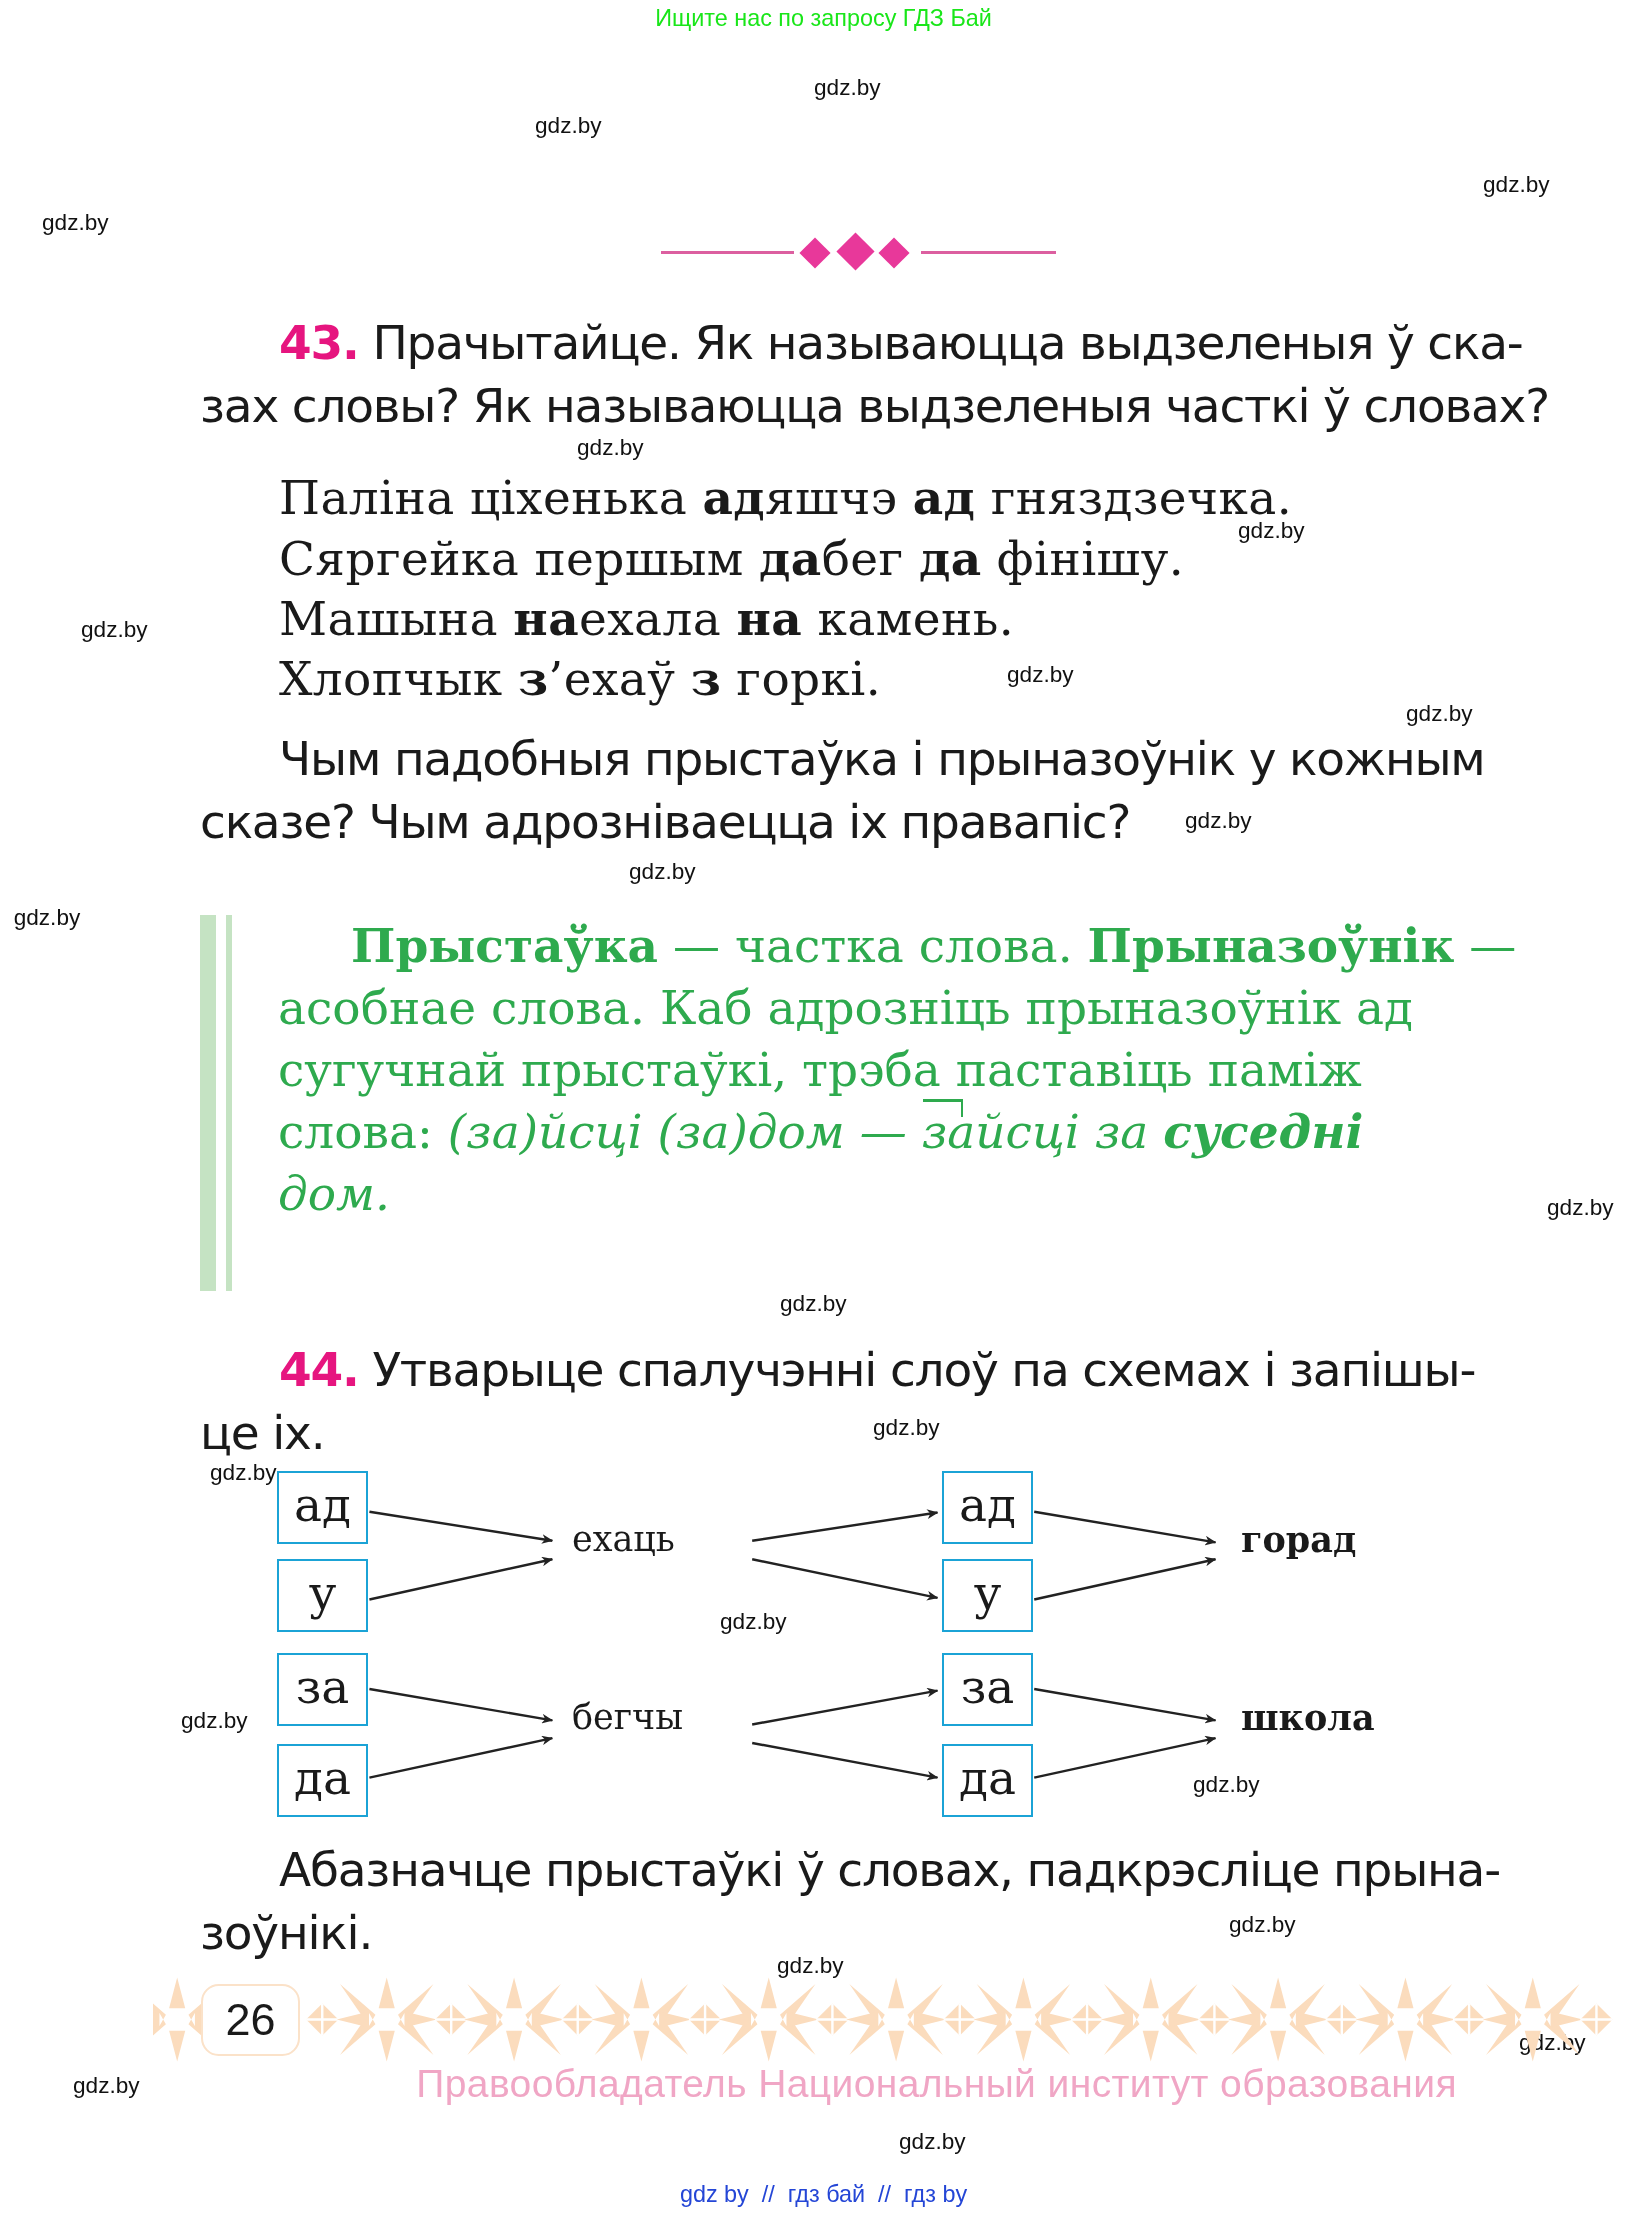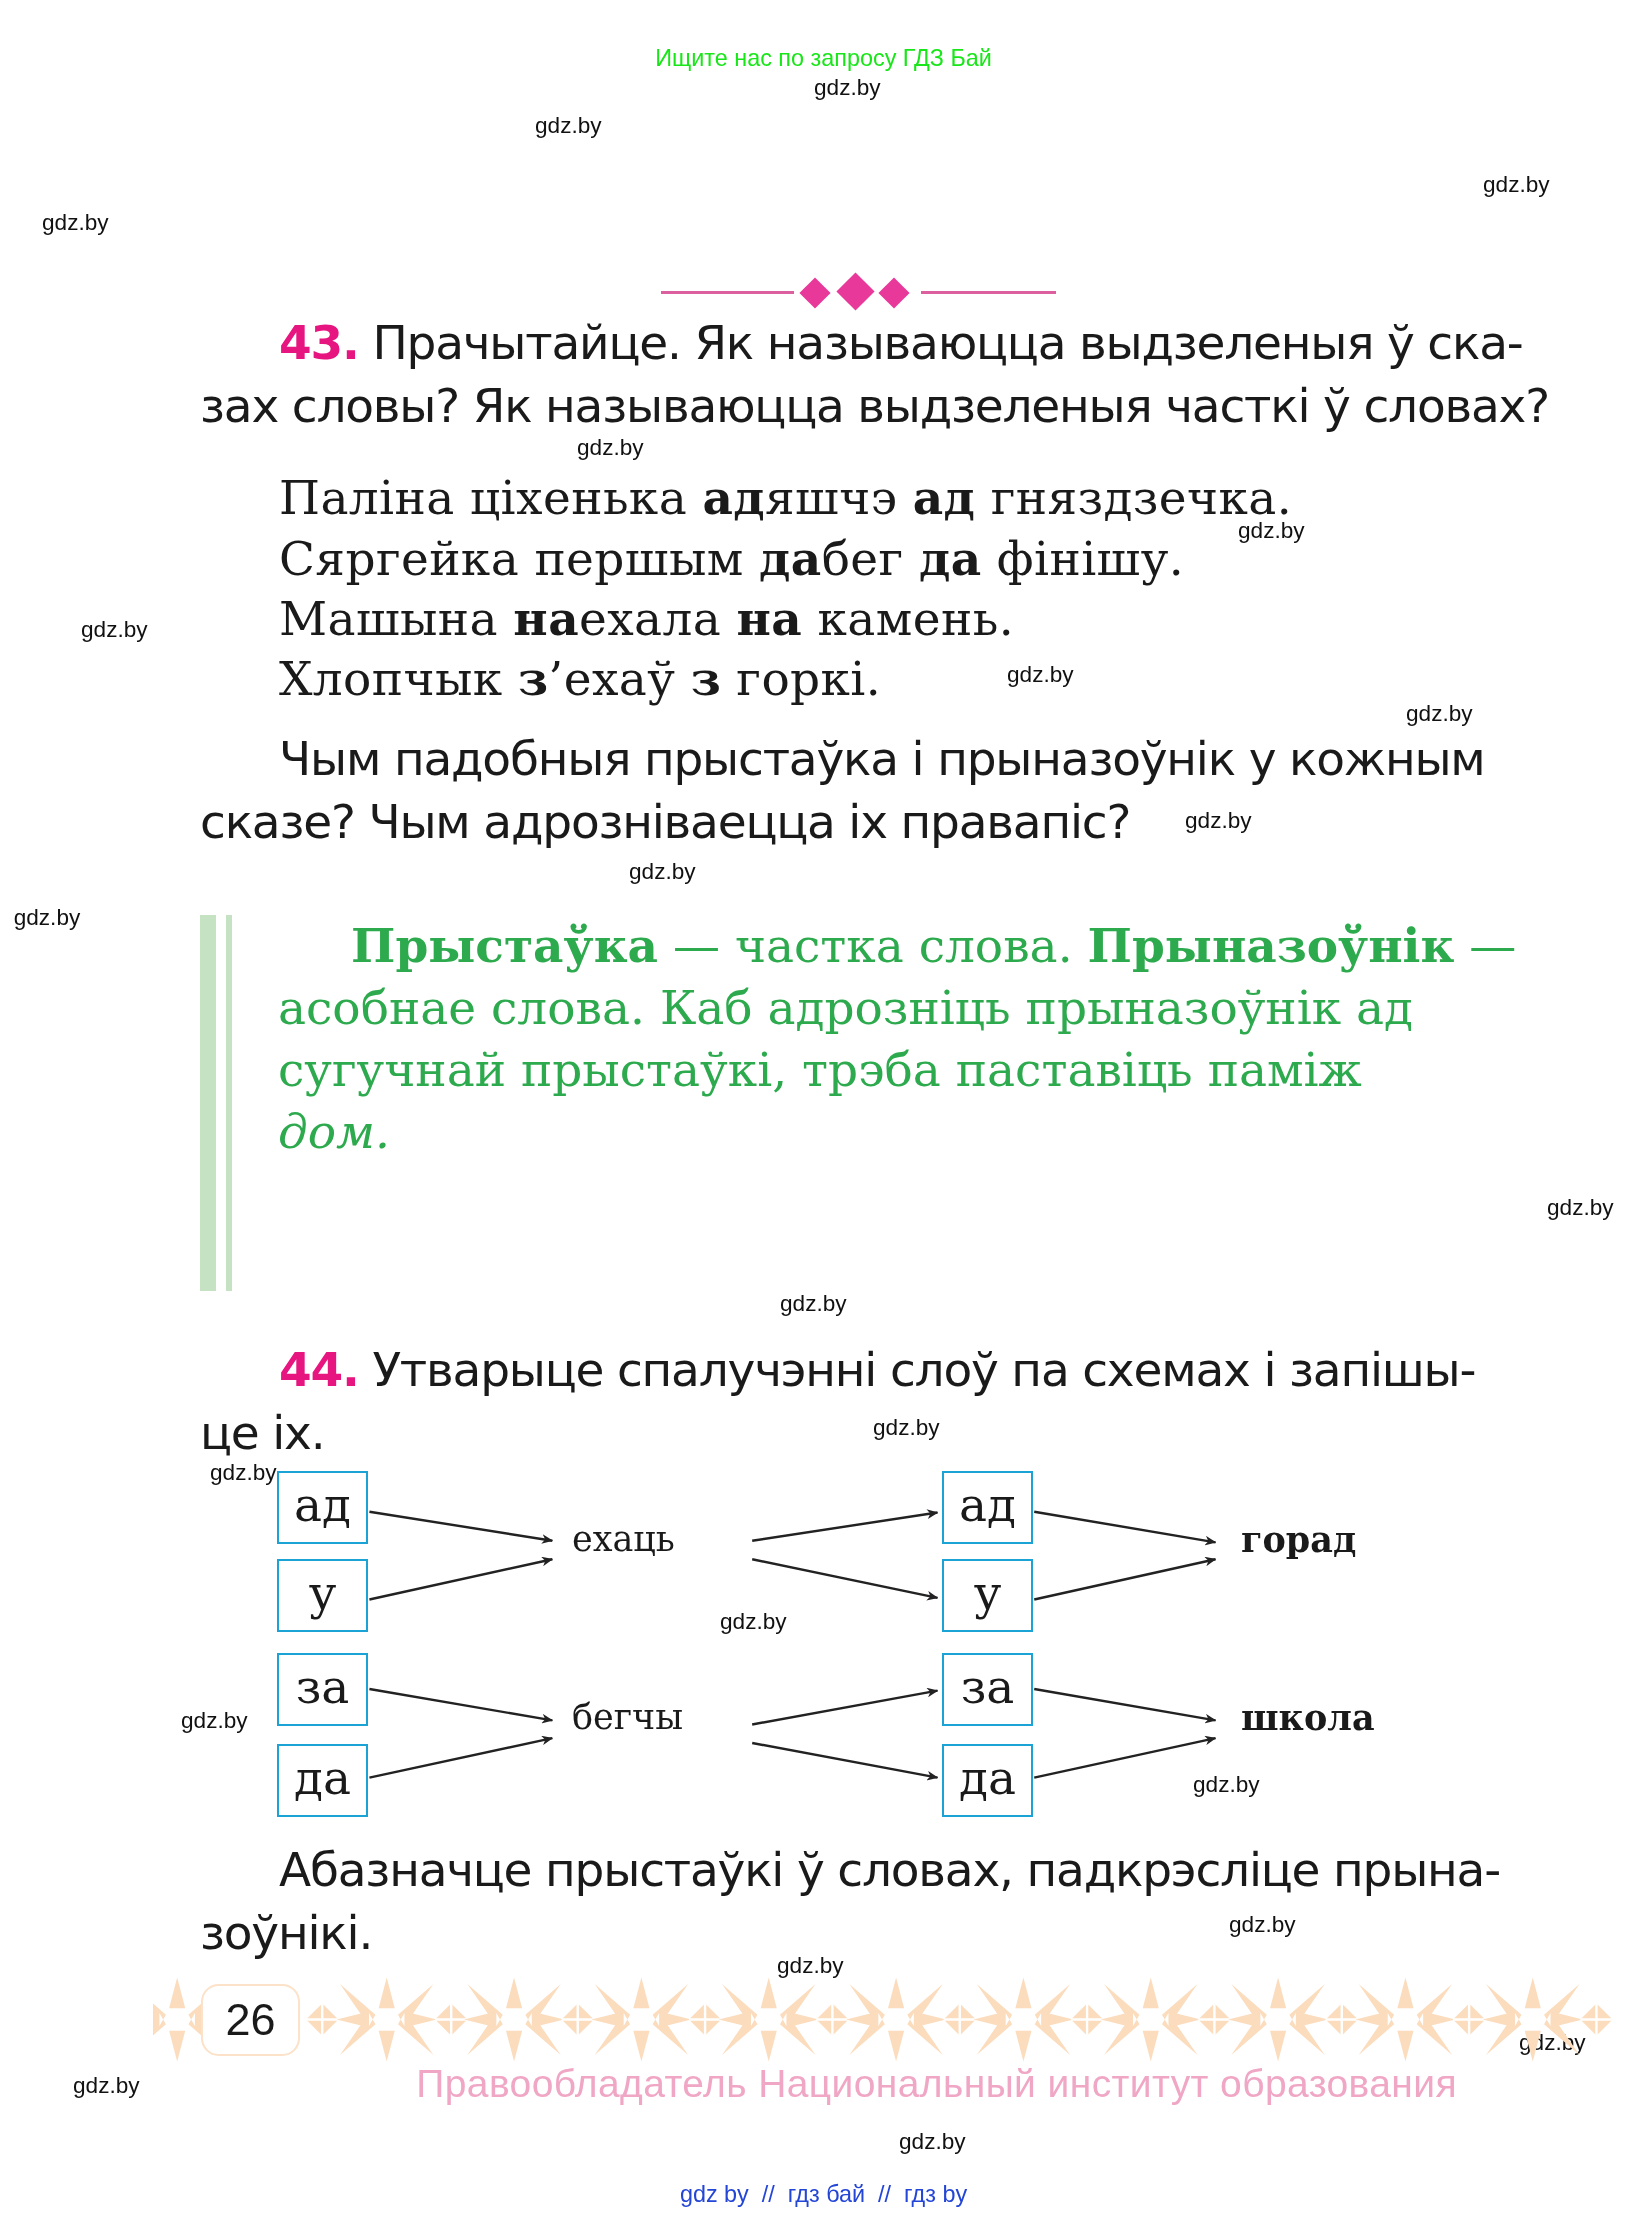--- a/index.html
+++ b/index.html
@@ -1,20 +1,20 @@
 <!DOCTYPE html>
 <html style="font-size:13px"><head>
 <meta charset="utf-8">
 <style>
   html, body { margin:0; padding:0; }
   body {
     width:1647px; height:2216px; position:relative; overflow:hidden;
     background:#ffffff; font-family:"DejaVu Sans", sans-serif; color:#1a1a1a;
   }
-  .abs { position:absolute;margin-top:40px; }
+  .abs { position:absolute; }
   .wm { position:absolute; font-family:"Liberation Sans", sans-serif; font-size:22.6px; color:#111; white-space:nowrap; }
   .topnote { left:0; width:1647px; top:4.8px; text-align:center; font-family:"Liberation Sans", sans-serif; font-size:23.4px; color:#19e619; }
   .divider { left:661px; top:240px; width:403px; height:24px; }
   .divider .line { position:absolute; top:11.3px; height:2.4px; background:#dc5fa0; }
   .divider .dia { position:absolute; background:#e8389a; transform:rotate(45deg); }
 
   .sans { font-family:"DejaVu Sans", sans-serif; letter-spacing:-1.2px; }
   .serif { font-family:"DejaVu Serif", "Liberation Serif", serif; }
   .exnum { color:#e6157f; font-weight:bold; }
 
@@ -107,20 +107,21 @@
   <div style="white-space:nowrap;">сказе? Чым адрозніваецца іх правапіс?</div>
 </div>
 
 <div class="rule-box">
   <div class="rule-bar1"></div>
   <div class="rule-bar2"></div>
   <div class="rule-text serif">
     <span class="rule-line" style="padding-left:73px;"><b>Прыстаўка</b><span> — частка слова. </span><b>Прыназоўнік</b><span> —</span></span>
     <span class="rule-line">асобнае слова. Каб адрозніць прыназоўнік ад</span>
     <span class="rule-line">сугучнай прыстаўкі, трэба паставіць паміж</span>
+    <span class="rule-line"><span>слова: </span><i>(за)йсці (за)дом — </i><i class="overline">за</i><i>йсці за </i><b><i>суседні</i></b></span>
     <span class="rule-line"><i>дом.</i></span>
   </div>
 </div>
 
 <div class="para sans" style="top:1338px;">
   <div style="padding-left:79px;white-space:nowrap;">
     <span class="exnum">44.</span><span> Утварыце спалучэнні слоў па схемах і запішы-</span>
   </div>
   <div style="white-space:nowrap;">це іх.</div>
 </div>

